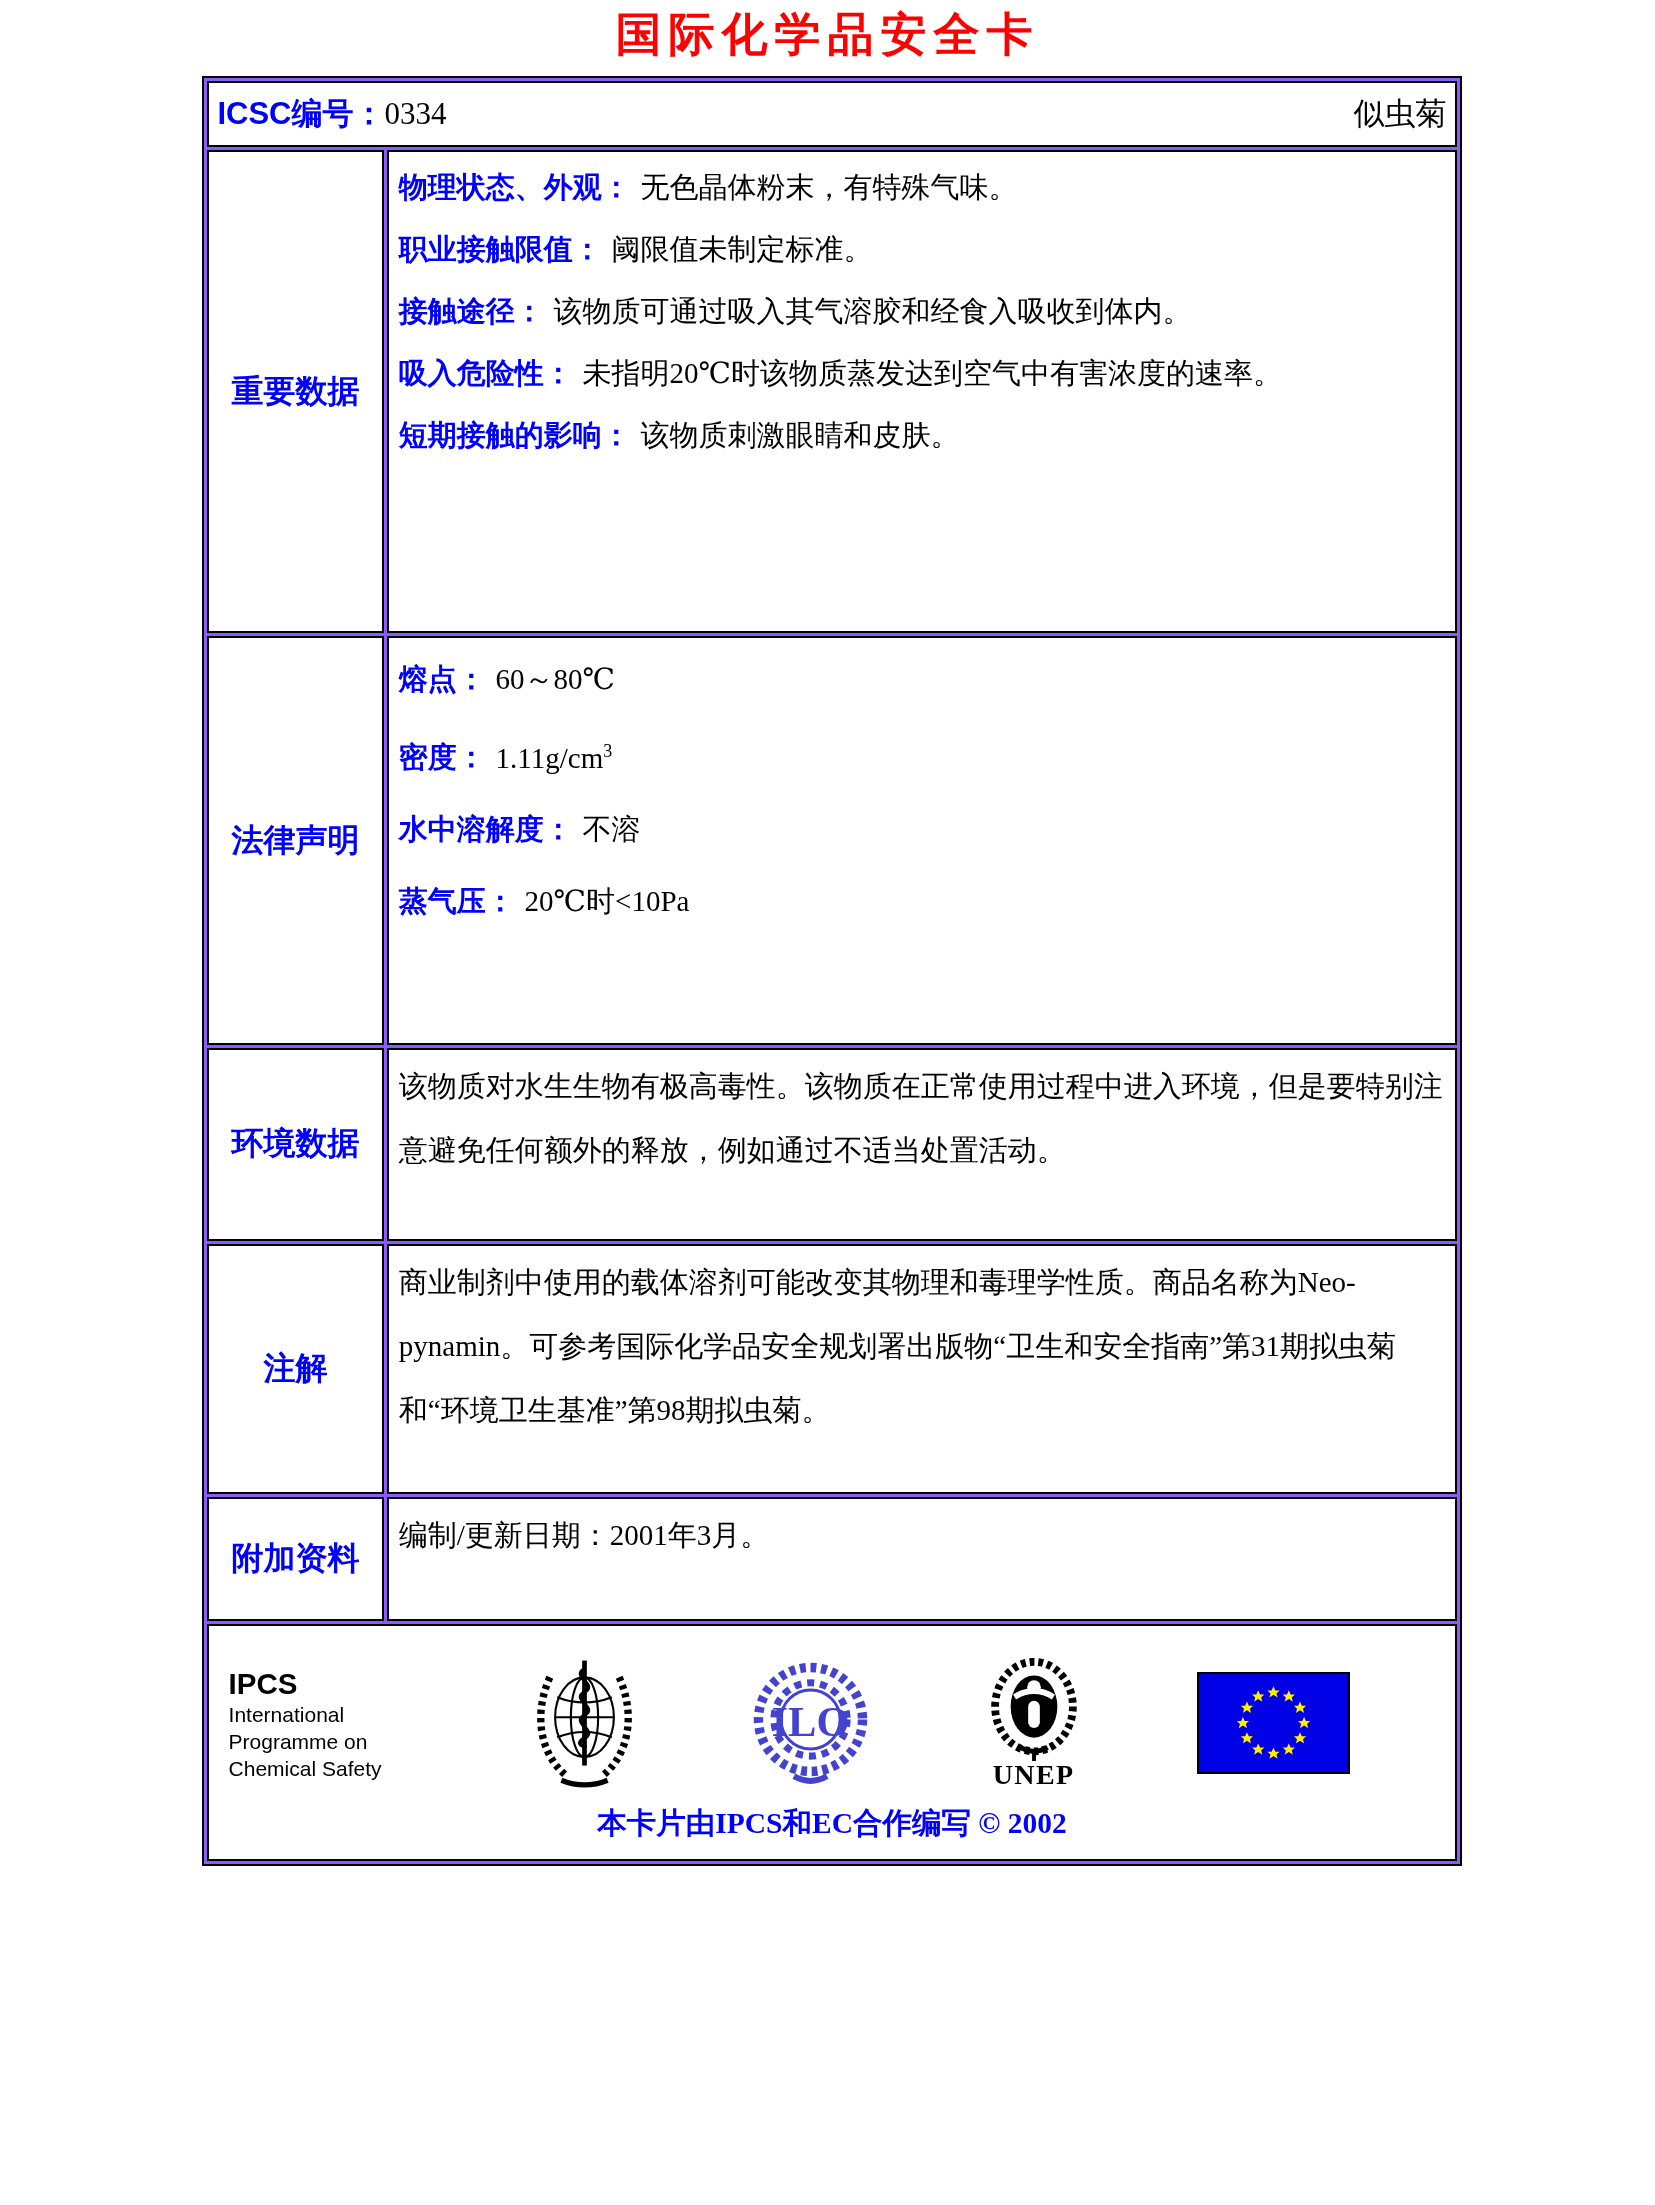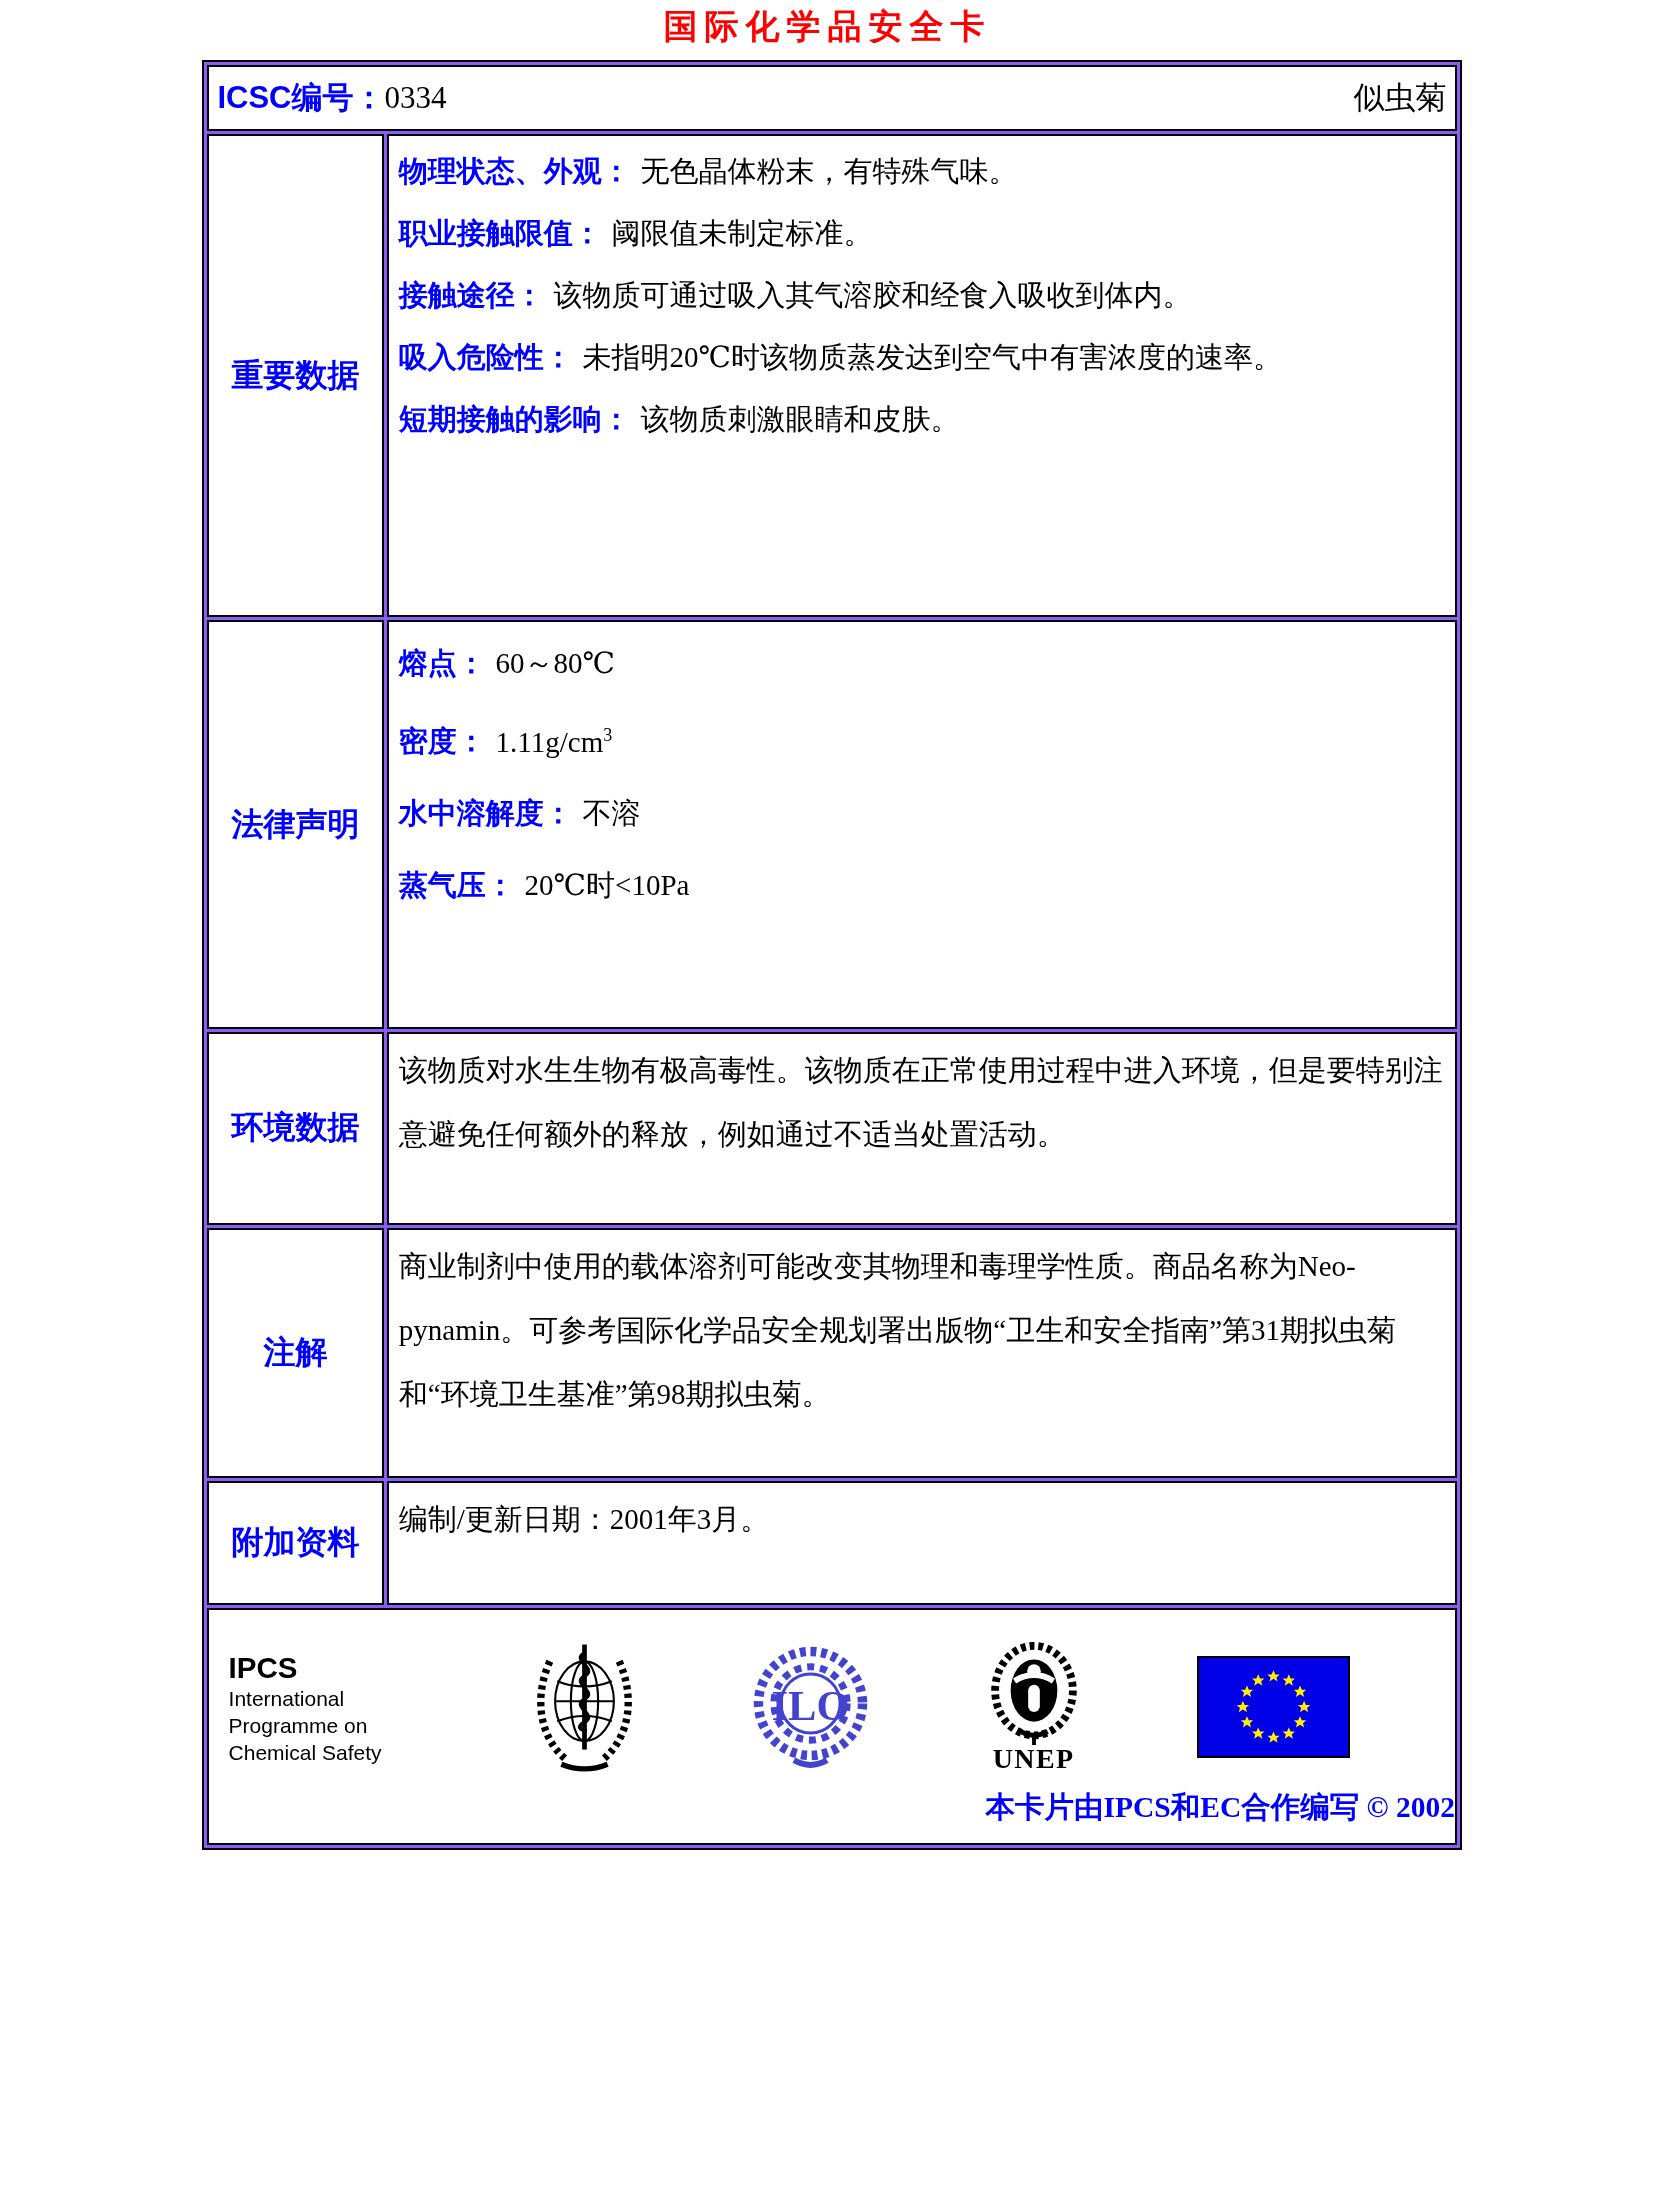--- a/index.html
+++ b/index.html
@@ -4,21 +4,21 @@
 <style>
   html,body{margin:0;padding:0;background:#ffffff;}
   body{
     width:1655px;height:2205px;position:relative;
     font-family:"Liberation Serif","DejaVu Serif",serif;
     color:#000;
   }
   .page-title{
     margin:4.2px 0 9.8px 0;text-align:center;
     font-family:"Liberation Serif","DejaVu Serif",serif;
-    font-weight:bold;font-size:34px;letter-spacing:7px;
+    font-weight:bold;font-size:46px;letter-spacing:7px;
     color:var(--title-red,#f00);
   }
   table.card{
     margin-left:202px;width:1260px;table-layout:fixed;
     border-collapse:separate;border-spacing:3.5px;
     border:2.8px solid #000;background:#8b5cf6;
   }
   td{border:2.1px solid #000;vertical-align:top;background:#fff;overflow:hidden;}
   col.col-label{width:177px;}
   
@@ -60,21 +60,21 @@
   .ipcs-block{font-family:"Liberation Sans","DejaVu Sans",sans-serif;width:189px;}
   .ipcs-title{font-weight:bold;font-size:29.5px;line-height:35px;}
   .ipcs-line{font-size:21px;line-height:27px;}
   .logo{flex:0 0 auto;}
   .unep-wrap{text-align:center;}
   .unep-label{
     font-family:"Liberation Serif","DejaVu Serif",serif;
     font-weight:bold;font-size:28px;line-height:28px;margin-top:-4.2px;letter-spacing:1.4px;
   }
   .credit{
-    text-align:right;margin-top:7px;
+    text-align:center;margin-top:7px;
     font-weight:bold;font-size:29.5px;
     color:var(--label-blue,#00f);
   }
   .legal-cell{vertical-align:middle;padding:0 8.4px;font-size:27px;white-space:nowrap;}
   .legal-h{
     font-family:"Liberation Sans","DejaVu Sans",sans-serif;
     font-weight:bold;margin-right:5.6px;
   }
 </style>
 </head>

